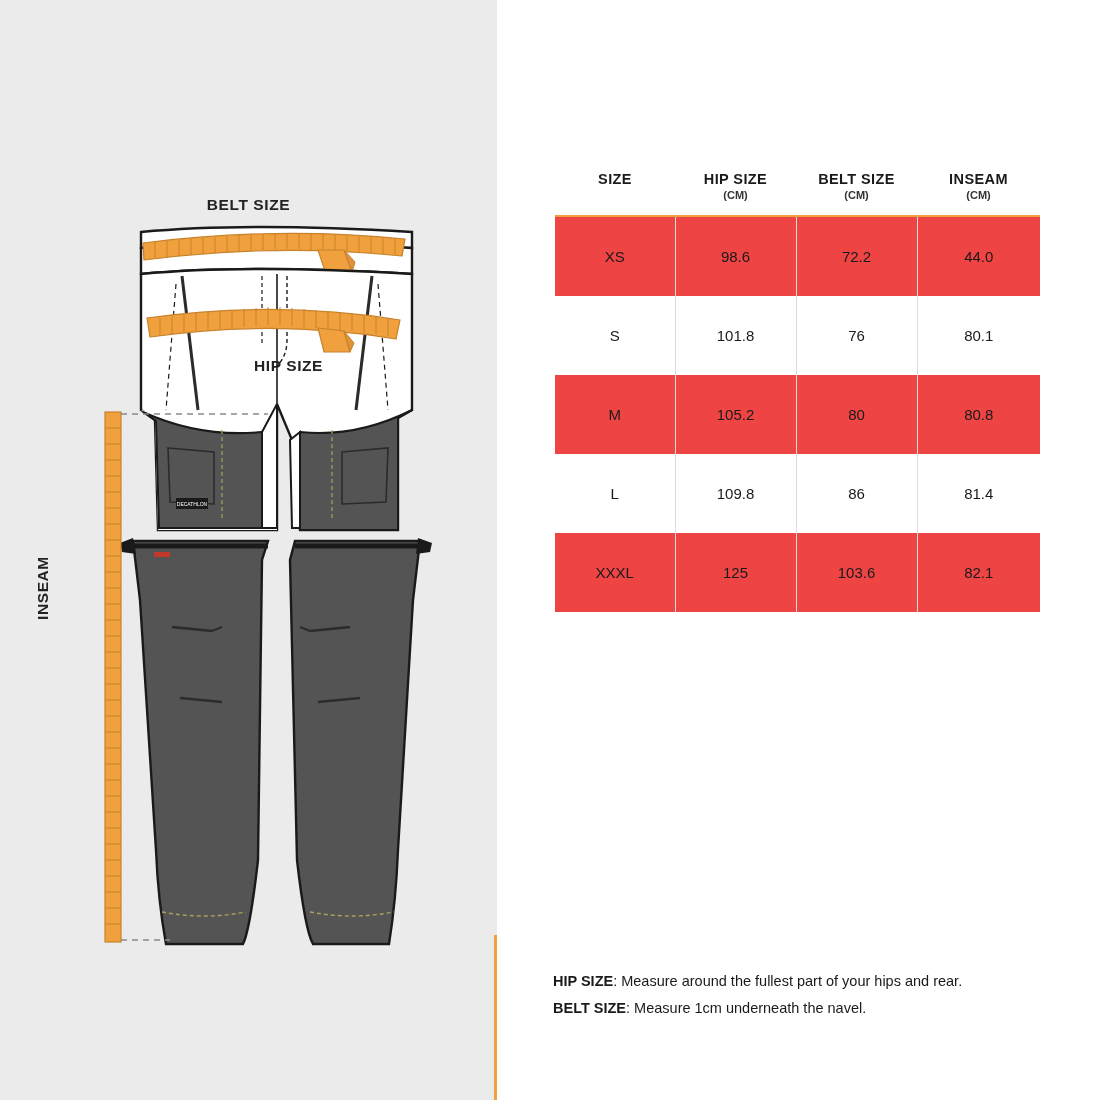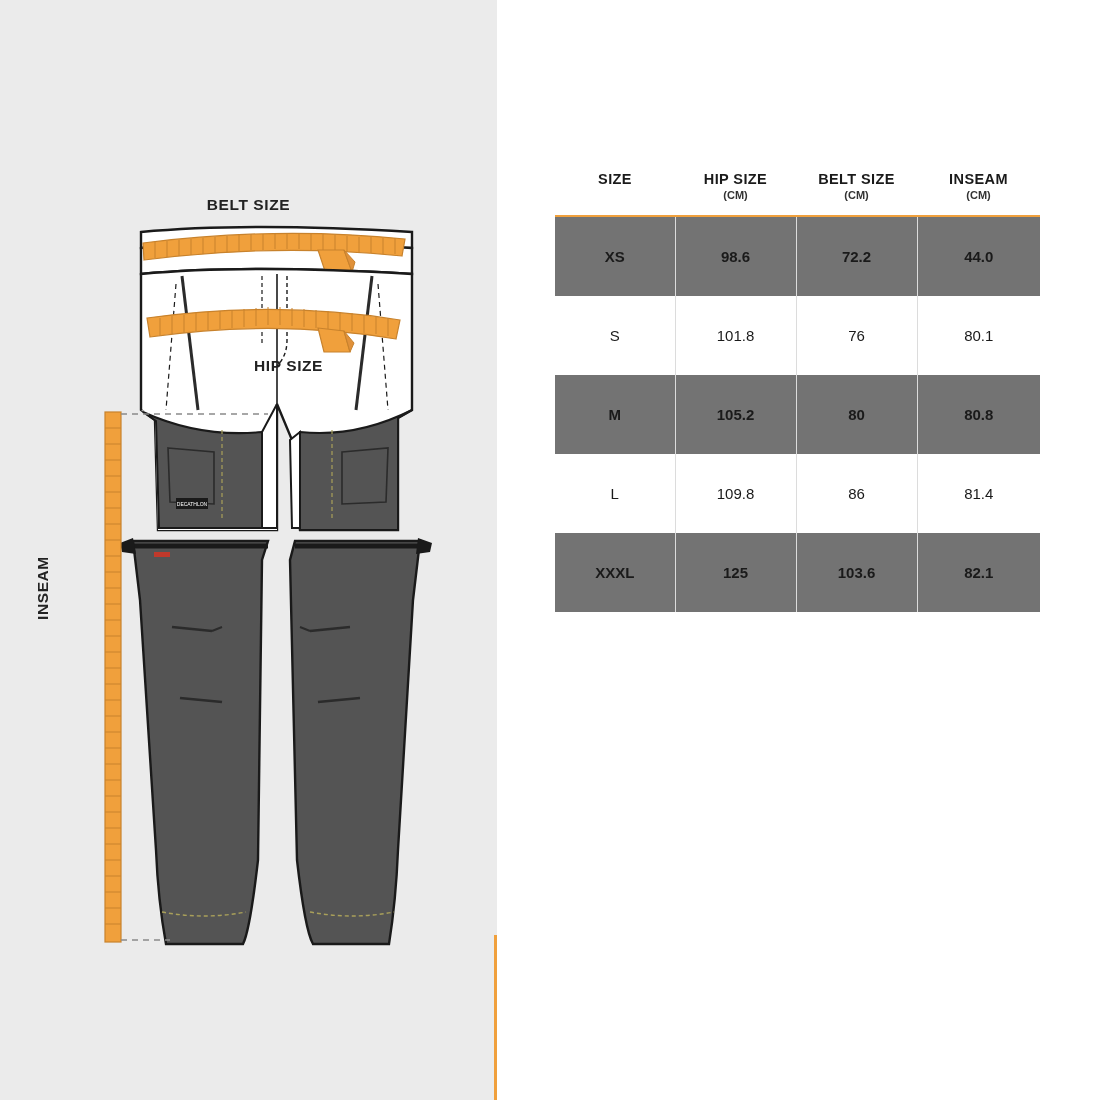--- a/index.html
+++ b/index.html
@@ -131,22 +131,21 @@
   }
   table.size-table th:nth-child(1),
   table.size-table td:nth-child(1) { width: 120px; }
   table.size-table th:nth-child(2),
   table.size-table td:nth-child(2) { width: 121px; }
   table.size-table th:nth-child(3),
   table.size-table td:nth-child(3) { width: 121px; }
   table.size-table th:nth-child(4),
   table.size-table td:nth-child(4) { width: 123px; }
   table.size-table tbody tr.alt {
-    background: #737373;
-    font-weight: bold;
+    background: #ef4444;
   }
 
   .notes {
     position: absolute;
     left: 56px;
     top: 968px;
     width: 520px;
     font-size: 14.5px;
     line-height: 27px;
     color: #1a1a1a;
@@ -364,15 +363,23 @@
         </tr>
         <tr class="alt">
           <td>XXXL</td>
           <td>125</td>
           <td>103.6</td>
           <td>82.1</td>
         </tr>
       </tbody>
     </table>
 
+    <div class="notes">
+      <div>
+        <b>HIP SIZE</b><span>: Measure around the fullest part of your hips and rear.</span>
+      </div>
+      <div>
+        <b>BELT SIZE</b><span>: Measure 1cm underneath the navel.</span>
+      </div>
+    </div>
 
   </div>
 </div>
 
 </body></html>

